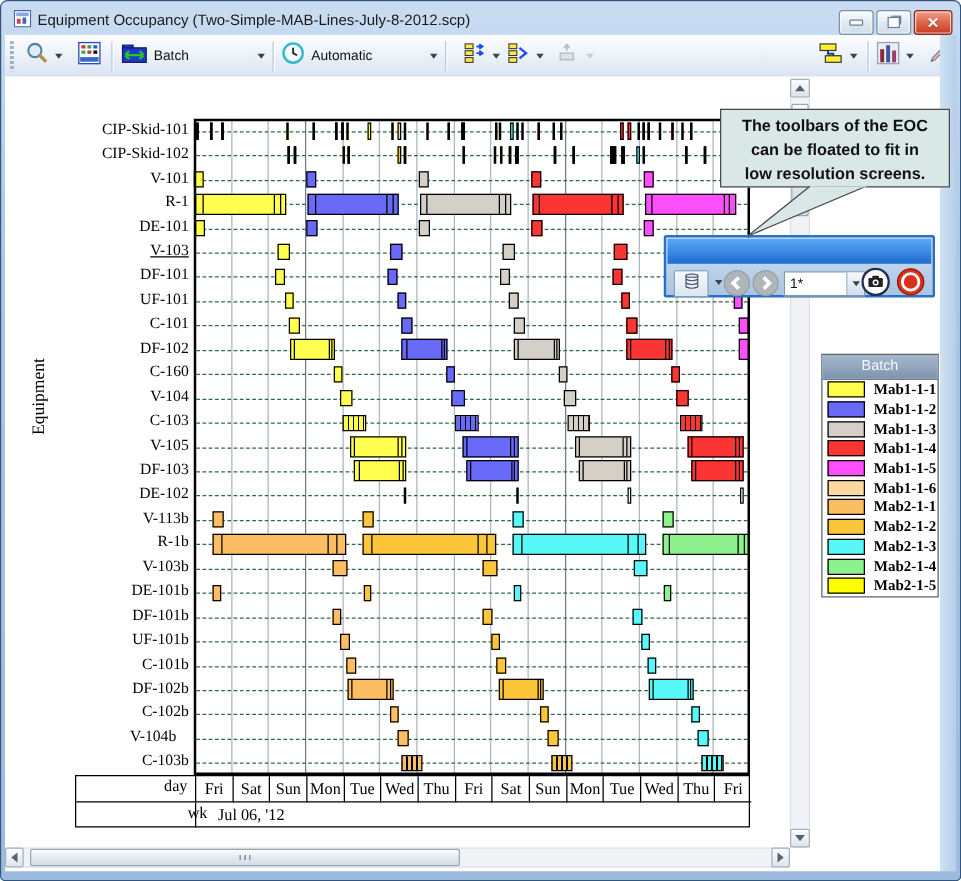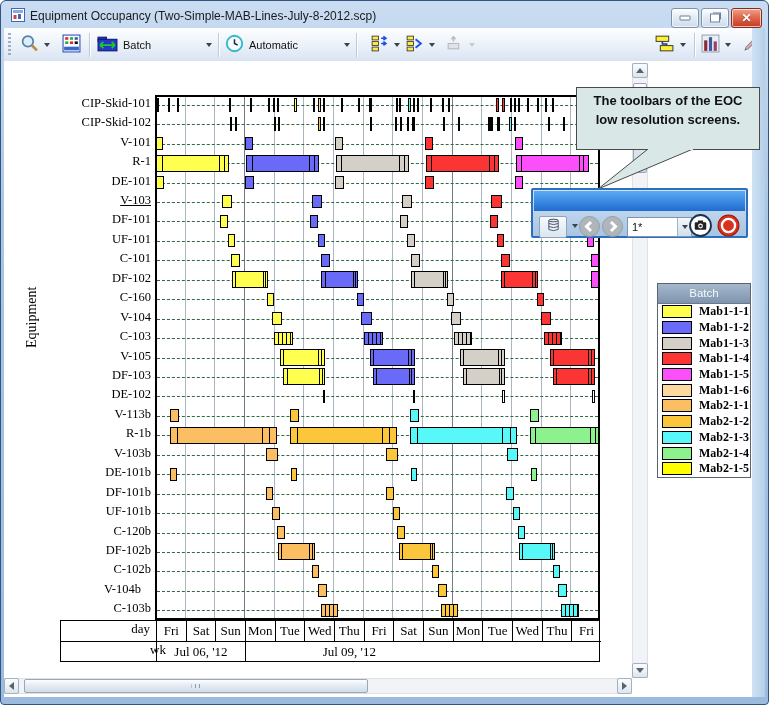--- a/index.html
+++ b/index.html
@@ -241,21 +241,21 @@
       <div class="rowlabel" style="position: absolute; left: 58px; top: 426.278px; width: 93px; height: 16px;">R-1b</div>
       <div style="position: absolute; left: 157px; top: 435.278px; width: 441px; height: 0px; border-top: 1px dashed rgb(46, 107, 66);"></div>
       <div class="rowlabel" style="position: absolute; left: 58px; top: 445.722px; width: 93px; height: 16px;">V-103b</div>
       <div style="position: absolute; left: 157px; top: 454.722px; width: 441px; height: 0px; border-top: 1px dashed rgb(46, 107, 66);"></div>
       <div class="rowlabel" style="position: absolute; left: 58px; top: 465.167px; width: 93px; height: 16px;">DE-101b</div>
       <div style="position: absolute; left: 157px; top: 474.167px; width: 441px; height: 0px; border-top: 1px dashed rgb(46, 107, 66);"></div>
       <div class="rowlabel" style="position: absolute; left: 58px; top: 484.611px; width: 93px; height: 16px;">DF-101b</div>
       <div style="position: absolute; left: 157px; top: 493.611px; width: 441px; height: 0px; border-top: 1px dashed rgb(46, 107, 66);"></div>
       <div class="rowlabel" style="position: absolute; left: 58px; top: 504.056px; width: 93px; height: 16px;">UF-101b</div>
       <div style="position: absolute; left: 157px; top: 513.056px; width: 441px; height: 0px; border-top: 1px dashed rgb(46, 107, 66);"></div>
-      <div class="rowlabel" style="position: absolute; left: 58px; top: 523.5px; width: 93px; height: 16px;">C-120b</div>
+      <div class="rowlabel" style="position: absolute; left: 58px; top: 523.5px; width: 93px; height: 16px;">C-101b</div>
       <div style="position: absolute; left: 157px; top: 532.5px; width: 441px; height: 0px; border-top: 1px dashed rgb(46, 107, 66);"></div>
       <div class="rowlabel" style="position: absolute; left: 58px; top: 542.944px; width: 93px; height: 16px;">DF-102b</div>
       <div style="position: absolute; left: 157px; top: 551.944px; width: 441px; height: 0px; border-top: 1px dashed rgb(46, 107, 66);"></div>
       <div class="rowlabel" style="position: absolute; left: 58px; top: 562.389px; width: 93px; height: 16px;">C-102b</div>
       <div style="position: absolute; left: 157px; top: 571.389px; width: 441px; height: 0px; border-top: 1px dashed rgb(46, 107, 66);"></div>
       <div class="rowlabel" style="position: absolute; left: 48px; top: 581.833px; width: 93px; height: 16px;">V-104b</div>
       <div style="position: absolute; left: 157px; top: 590.833px; width: 441px; height: 0px; border-top: 1px dashed rgb(46, 107, 66);"></div>
       <div class="rowlabel" style="position: absolute; left: 58px; top: 601.278px; width: 93px; height: 16px;">C-103b</div>
       <div style="position: absolute; left: 157px; top: 610.278px; width: 441px; height: 0px; border-top: 1px dashed rgb(46, 107, 66);"></div>
       <div class="bar" style="position: absolute; left: 156.78px; top: 97.7222px; width: 2.07667px; height: 14px; background: rgb(0, 0, 0);"></div>
@@ -518,21 +518,20 @@
         <div class="xcell" style="position: absolute; left: 273px; top: 0px; width: 29.6667px; height: 21px; border-bottom: 1px solid rgb(0, 0, 0); line-height: 20px;">Thu</div>
         <div class="xcell" style="position: absolute; left: 302.667px; top: 0px; width: 29.6667px; height: 21px; border-bottom: 1px solid rgb(0, 0, 0); line-height: 20px;">Fri</div>
         <div class="xcell" style="position: absolute; left: 332.333px; top: 0px; width: 29.6667px; height: 21px; border-bottom: 1px solid rgb(0, 0, 0); line-height: 20px;">Sat</div>
         <div class="xcell" style="position: absolute; left: 362px; top: 0px; width: 29.6667px; height: 21px; border-bottom: 1px solid rgb(0, 0, 0); line-height: 20px;">Sun</div>
         <div class="xcell" style="position: absolute; left: 391.667px; top: 0px; width: 29.6667px; height: 21px; border-bottom: 1px solid rgb(0, 0, 0); line-height: 20px;">Mon</div>
         <div class="xcell" style="position: absolute; left: 421.333px; top: 0px; width: 29.6667px; height: 21px; border-bottom: 1px solid rgb(0, 0, 0); line-height: 20px;">Tue</div>
         <div class="xcell" style="position: absolute; left: 451px; top: 0px; width: 29.6667px; height: 21px; border-bottom: 1px solid rgb(0, 0, 0); line-height: 20px;">Wed</div>
         <div class="xcell" style="position: absolute; left: 480.667px; top: 0px; width: 29.6667px; height: 21px; border-bottom: 1px solid rgb(0, 0, 0); line-height: 20px;">Thu</div>
         <div class="xcell" style="position: absolute; left: 510.333px; top: 0px; width: 29.6667px; height: 21px; border-bottom: 1px solid rgb(0, 0, 0); line-height: 20px;">Fri</div>
         <div class="xcell" style="position: absolute; left: 95px; top: 21px; width: 89px; height: 20px; line-height: 19px;">Jul 06, '12</div>
-        <div class="xcell" style="position: absolute; left: 184px; top: 21px; width: 207.667px; height: 20px; line-height: 19px;">Jul 09, '12</div>
       </div>
     </div>
   <div id="ylab" class="abs">Equipment</div>
 
   <div class="abs sbtrack" style="left:632px;top:63px;width:16px;height:615px;"></div>
   <div class="abs sbbtn" style="left:632px;top:63px;width:16px;height:15px;">
       <span class="tri-up"></span>
     </div>
   <div class="abs sbthumb" style="left:633px;top:83px;width:14px;height:90px;"></div>
   <div class="abs sbbtn" style="left:632px;top:663px;width:16px;height:15px;">
@@ -592,20 +591,21 @@
         </div>
         <div class="lgrow">
           <span class="lgswatch" style="background: rgb(255, 255, 0);"></span>
           <span class="lglabel">Mab2-1-5</span>
         </div>
       </div>
   </div>
 
   <div id="callout" class="abs">
     <div>The toolbars of the EOC</div>
+    <div>can be floated to fit in</div>
     <div>low resolution screens.</div>
   </div>
   <svg class="abs" style="left:590px;top:149px;" width="110" height="42">
     <polygon points="58,0 103,0 8,40" fill="#d9e7e7" stroke="#4a4a4a" stroke-width="1"></polygon>
     <line x1="58" y1="0" x2="103" y2="0" stroke="#d9e7e7" stroke-width="2"></line>
   </svg>
 
   <div id="ftb" class="abs">
     <div id="ftb-title"></div>
     <div class="abs" style="left:6px;top:26px;width:26px;height:20px;background:linear-gradient(180deg,#f6fafd,#dbe6f1);border:1px solid #8fa4ba;border-radius:2px;display:flex;align-items:center;justify-content:center;">

